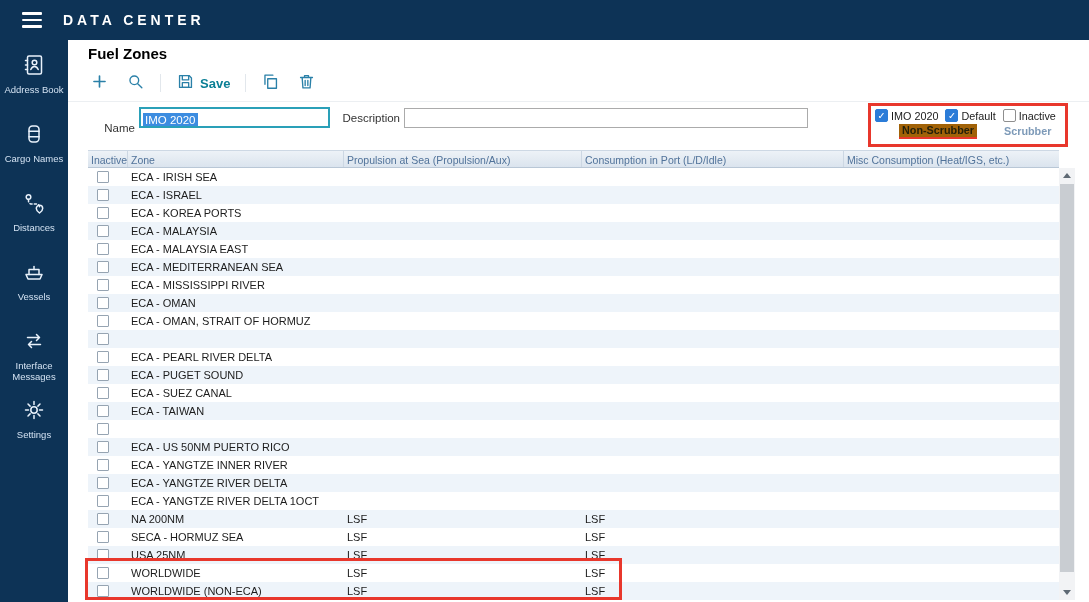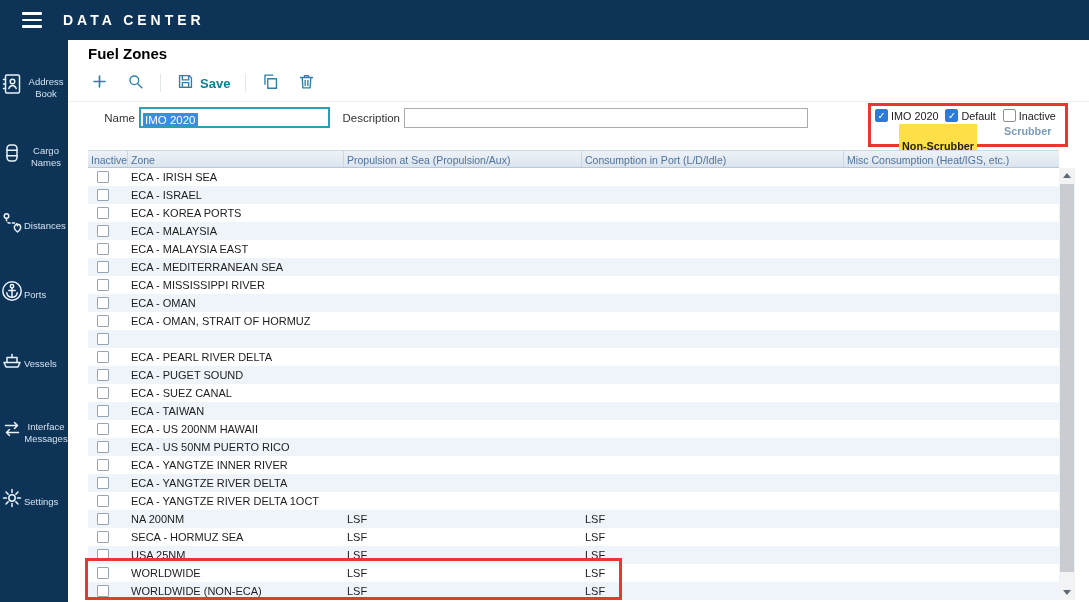--- a/index.html
+++ b/index.html
@@ -9,61 +9,61 @@
   
   .topbar { position:absolute; left:0; top:0; width:1089px; height:40px;
     background:#0d3356; display:flex; align-items:center; z-index:5; }
   .hamburger { margin-left:22px; display:flex; flex-direction:column; gap:4px; cursor:pointer; }
   .hamburger span { display:block; width:20px; height:2.5px; background:#fff; border-radius:1px; }
   .topbar-title { color:#fff; font-size:14px; font-weight:bold; letter-spacing:4px; margin-left:21px; }
 
   
   .sidebar { position:absolute; left:0; top:40px; width:68px; height:562px;
     background:#0d3356; display:flex; flex-direction:column; align-items:center; padding-top:10px; }
-  .sb-item { width:100%; height:69px; display:flex; flex-direction:row; align-items:center;
+  .sb-item { width:100%; height:69px; display:flex; flex-direction:column; align-items:center;
     color:#d3e2f2; cursor:pointer; padding-top:3px; }
   .sb-icon svg { width:24px; height:24px; stroke:#e9f2fb; fill:none; stroke-width:1.5;
     stroke-linecap:round; stroke-linejoin:round; }
   .sb-label { font-size:9.5px; line-height:1.2; text-align:center; margin-top:3px; max-width:62px; }
 
   
   .main { position:absolute; left:68px; top:40px; width:1021px; height:562px; background:#fff; }
   .page-title { position:absolute; left:20px; top:5px; font-size:15px; font-weight:bold; color:#000; }
 
   .toolbar { position:absolute; left:20px; top:28px; height:30px; display:flex; align-items:center; gap:13px; }
   .tb-btn { display:flex; align-items:center; gap:5px; background:none; border:none; cursor:pointer;
     color:#2a80a8; padding:2px; }
   .tb-btn svg { width:19px; height:19px; stroke:currentColor; fill:none; stroke-width:1.7;
     stroke-linecap:round; stroke-linejoin:round; }
   .tb-btn .tb-label { font-size:13px; font-weight:bold; color:#0b7f95; }
   .tb-sep { width:1px; height:18px; background:#e2e7ec; }
   .toolbar-rule { position:absolute; left:0; top:61px; width:1021px; height:1px; background:#eceff2; }
 
   
   .field-label { position:absolute; top:72px; font-size:11.5px; color:#333; }
-  .lbl-name { left:20px; width:47px; text-align:right; }
+  .lbl-name { left:20px; width:47px; text-align:right;margin-top:10px; }
   .lbl-desc { left:268px; width:64px; text-align:right; }
   .name-input { position:absolute; left:71px; top:67px; width:191px; height:21px;
     border:2px solid #2aa0b8; background:#fff; padding:1px 2px; overflow:hidden; }
   .name-input .sel { display:inline-block; background:#3c8ce0; color:#fff;
     font-size:11.5px; line-height:15px; padding:0 2px; }
   .desc-input { position:absolute; left:336px; top:68px; width:404px; height:20px;
     border:1px solid #ababab; font-size:11.5px; padding:2px 4px;
     font-family:"Liberation Sans","DejaVu Sans",sans-serif; }
 
   .option-box { position:absolute; left:800px; top:63px; width:200px; height:44px;
     border:3px solid #e8372c; padding:3px 3px 0 4px; }
   .option-row { display:flex; align-items:center; gap:7px; }
   .option { display:flex; align-items:center; gap:3px; font-size:10.8px; color:#1a1a1a; cursor:pointer; white-space:nowrap; }
   .cb { width:13px; height:13px; border:1px solid #8e8e8e; border-radius:2px; background:#fff;
     font-size:9.5px; line-height:11px; text-align:center; color:#fff; flex:none; }
   .cb.checked { background:#2b7cd8; border-color:#2b7cd8; }
   .scrubber-row { display:flex; margin-top:2px; padding-left:24px; gap:27px; }
-  .non-scrubber { background:#fde047; font-size:10.8px; font-weight:bold; color:#24200a;
-    padding:16px 3px 1px; border-bottom:2px solid #e8372c; }
+  .non-scrubber { background:#a16207; font-size:10.8px; font-weight:bold; color:#24200a;
+    padding:0 3px 1px; border-bottom:2px solid #e8372c; }
   .scrubber { font-size:10.8px; font-weight:bold; color:#7d9ab8; padding-top:1px; }
 
   
   .table-wrap { position:absolute; left:20px; top:110px; width:987px; height:450px; }
   .thead { display:flex; width:971px; height:18px; background:linear-gradient(#edf2f7,#dbe4ee);
     border-top:1px solid #cdd8e4; border-bottom:1px solid #b9c7d6; }
   .th { font-size:10.5px; color:#51739a; padding:3px 0 0 3px; border-right:1px solid #ccd7e3;
     white-space:nowrap; overflow:hidden; cursor:pointer; }
   .th:last-child { border-right:none; }
   .tbody { width:971px; }
@@ -118,29 +118,20 @@
         </svg></span>
       <div class="sb-label">Cargo Names</div>
     </div>
     <div class="sb-item">
       <span class="sb-icon"><svg viewBox="0 0 24 24">
           <circle cx="6.5" cy="6" r="2.3"></circle>
           <path d="M6.5 8.6V10a3 3 0 0 0 3 3h5a3 3 0 0 1 3 3v.6" stroke-dasharray="2.2 2.2"></path>
           <path d="M17.5 14.3c-1.8 0-3.2 1.4-3.2 3.1 0 2.2 3.2 4.6 3.2 4.6s3.2-2.4 3.2-4.6c0-1.7-1.4-3.1-3.2-3.1z"></path>
         </svg></span>
       <div class="sb-label">Distances</div>
-    </div>
-    <div class="sb-item">
-      <span class="sb-icon"><svg viewBox="0 0 24 24">
-          <circle cx="12" cy="12" r="9.2"></circle>
-          <circle cx="12" cy="7.2" r="1.7"></circle>
-          <path d="M12 8.9V18M8.8 11.4h6.4"></path>
-          <path d="M6.8 13.8c.4 2.8 2.5 4.4 5.2 4.4s4.8-1.6 5.2-4.4"></path>
-        </svg></span>
-      <div class="sb-label">Ports</div>
     </div>
     <div class="sb-item">
       <span class="sb-icon"><svg viewBox="0 0 24 24">
           <path d="M4 14.5h16l-2 4.5H6z"></path>
           <path d="M7 14.5V9.5h10v5"></path>
           <path d="M12 9.5V6.5"></path>
         </svg></span>
       <div class="sb-label">Vessels</div>
     </div>
     <div class="sb-item">
@@ -358,21 +349,20 @@
           </div>
           <div class="td w1">ECA - TAIWAN</div>
           <div class="td w2"></div>
           <div class="td w3"></div>
           <div class="td w4"></div>
         </div>
         <div class="tr">
           <div class="td-cb w0">
             <span class="row-cb"></span>
           </div>
-          <div class="td w1">ECA - US 200NM HAWAII</div>
           <div class="td w2"></div>
           <div class="td w3"></div>
           <div class="td w4"></div>
         </div>
         <div class="tr alt">
           <div class="td-cb w0">
             <span class="row-cb"></span>
           </div>
           <div class="td w1">ECA - US 50NM PUERTO RICO</div>
           <div class="td w2"></div>

